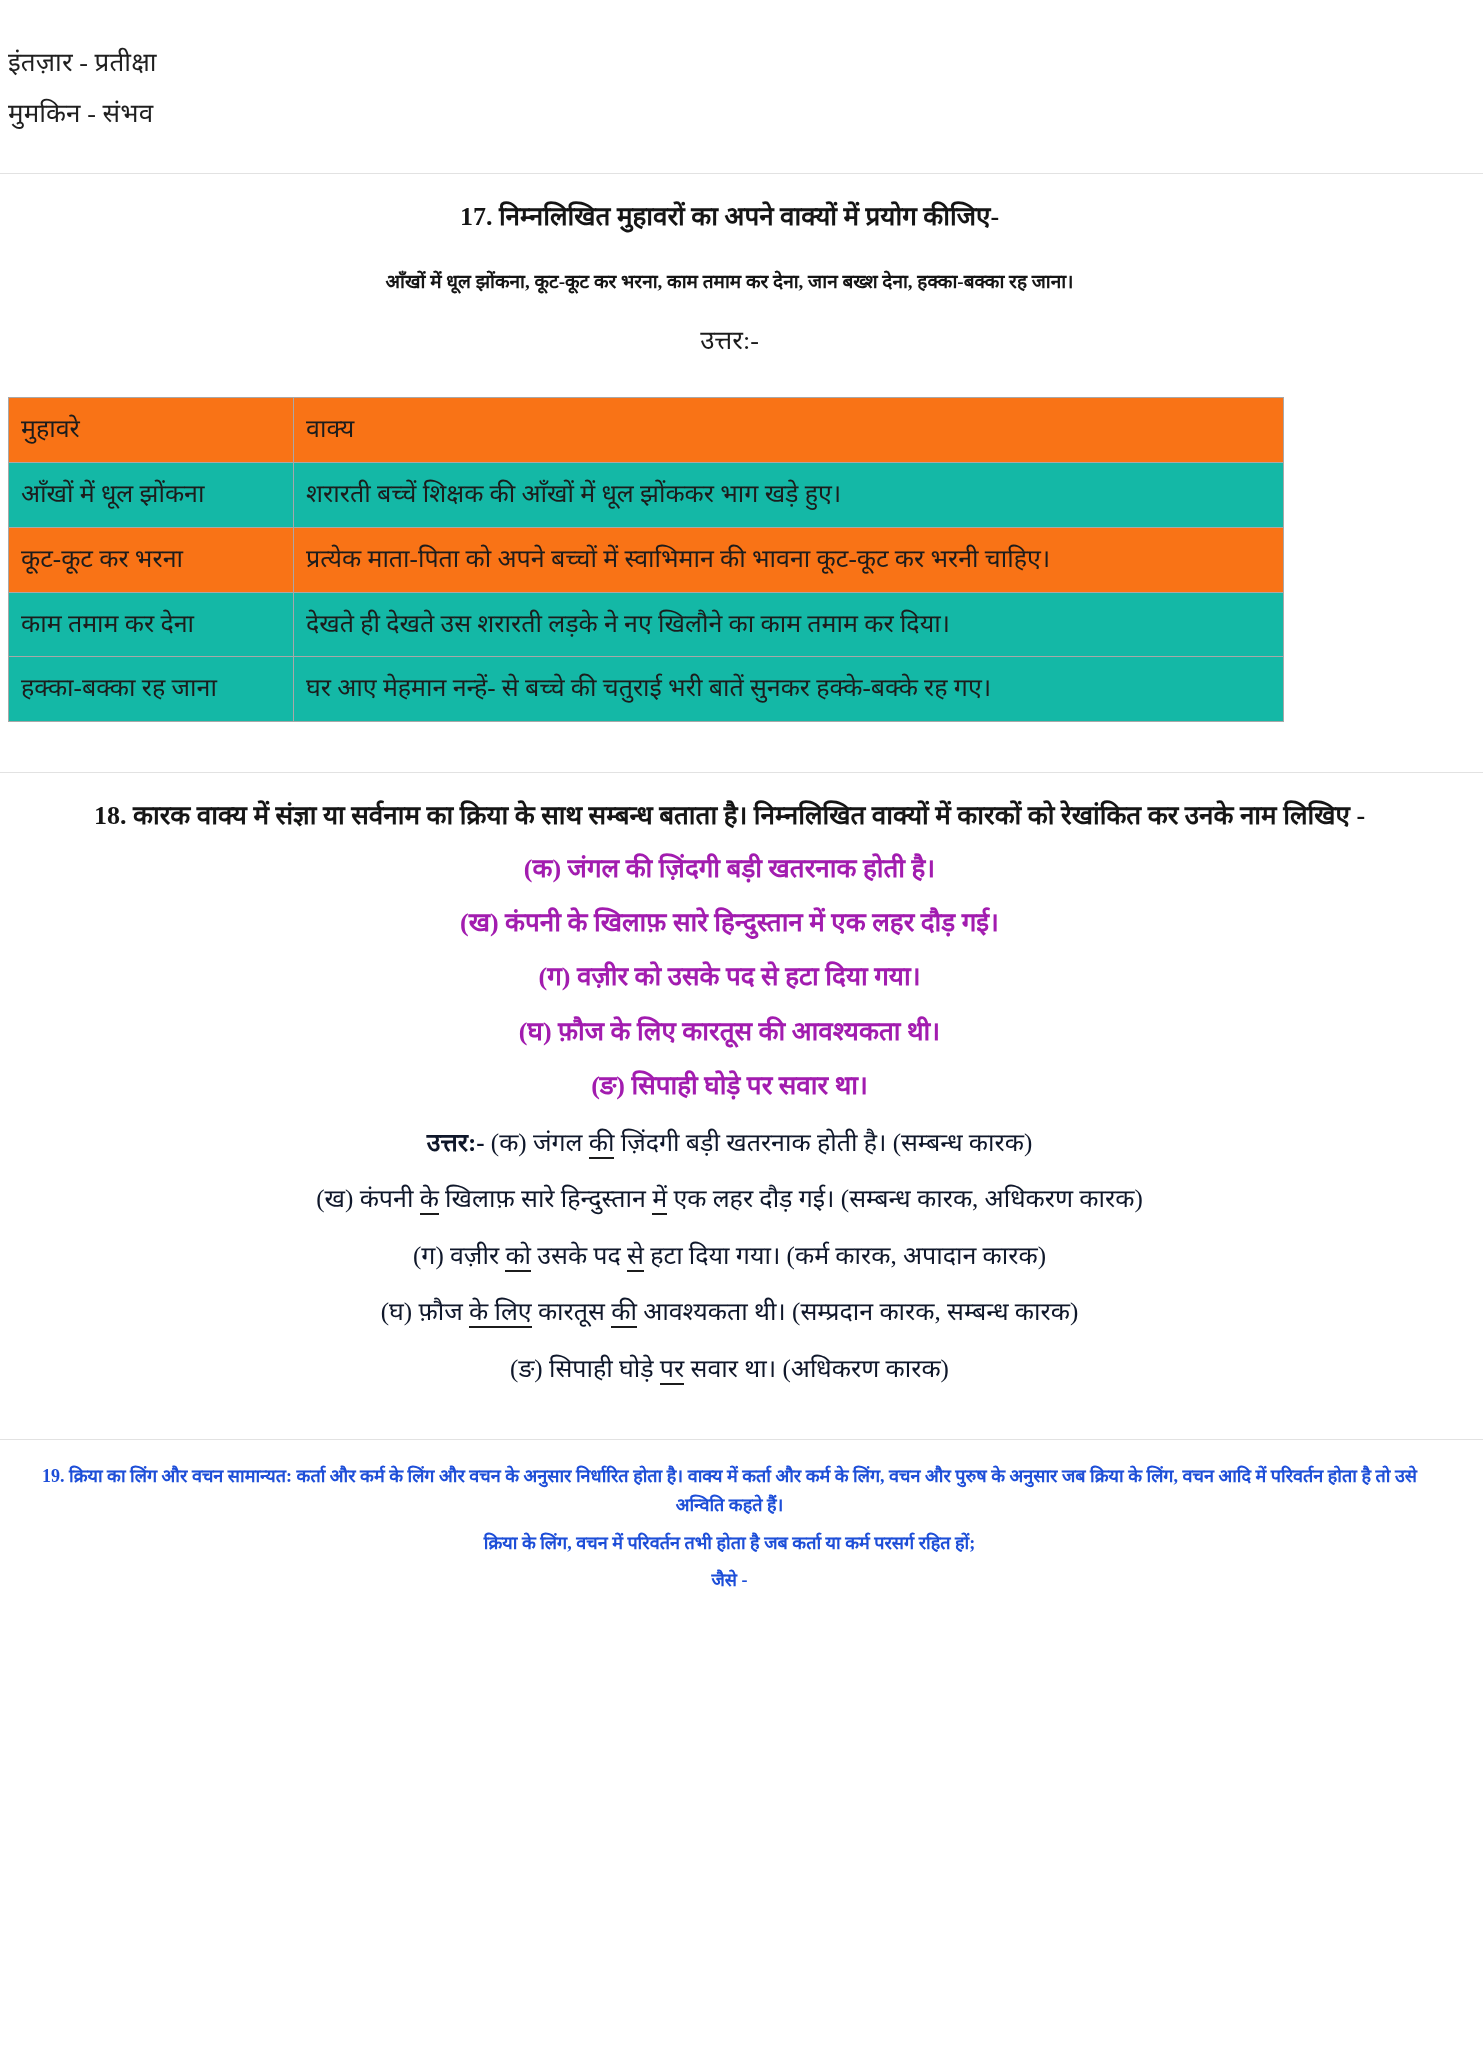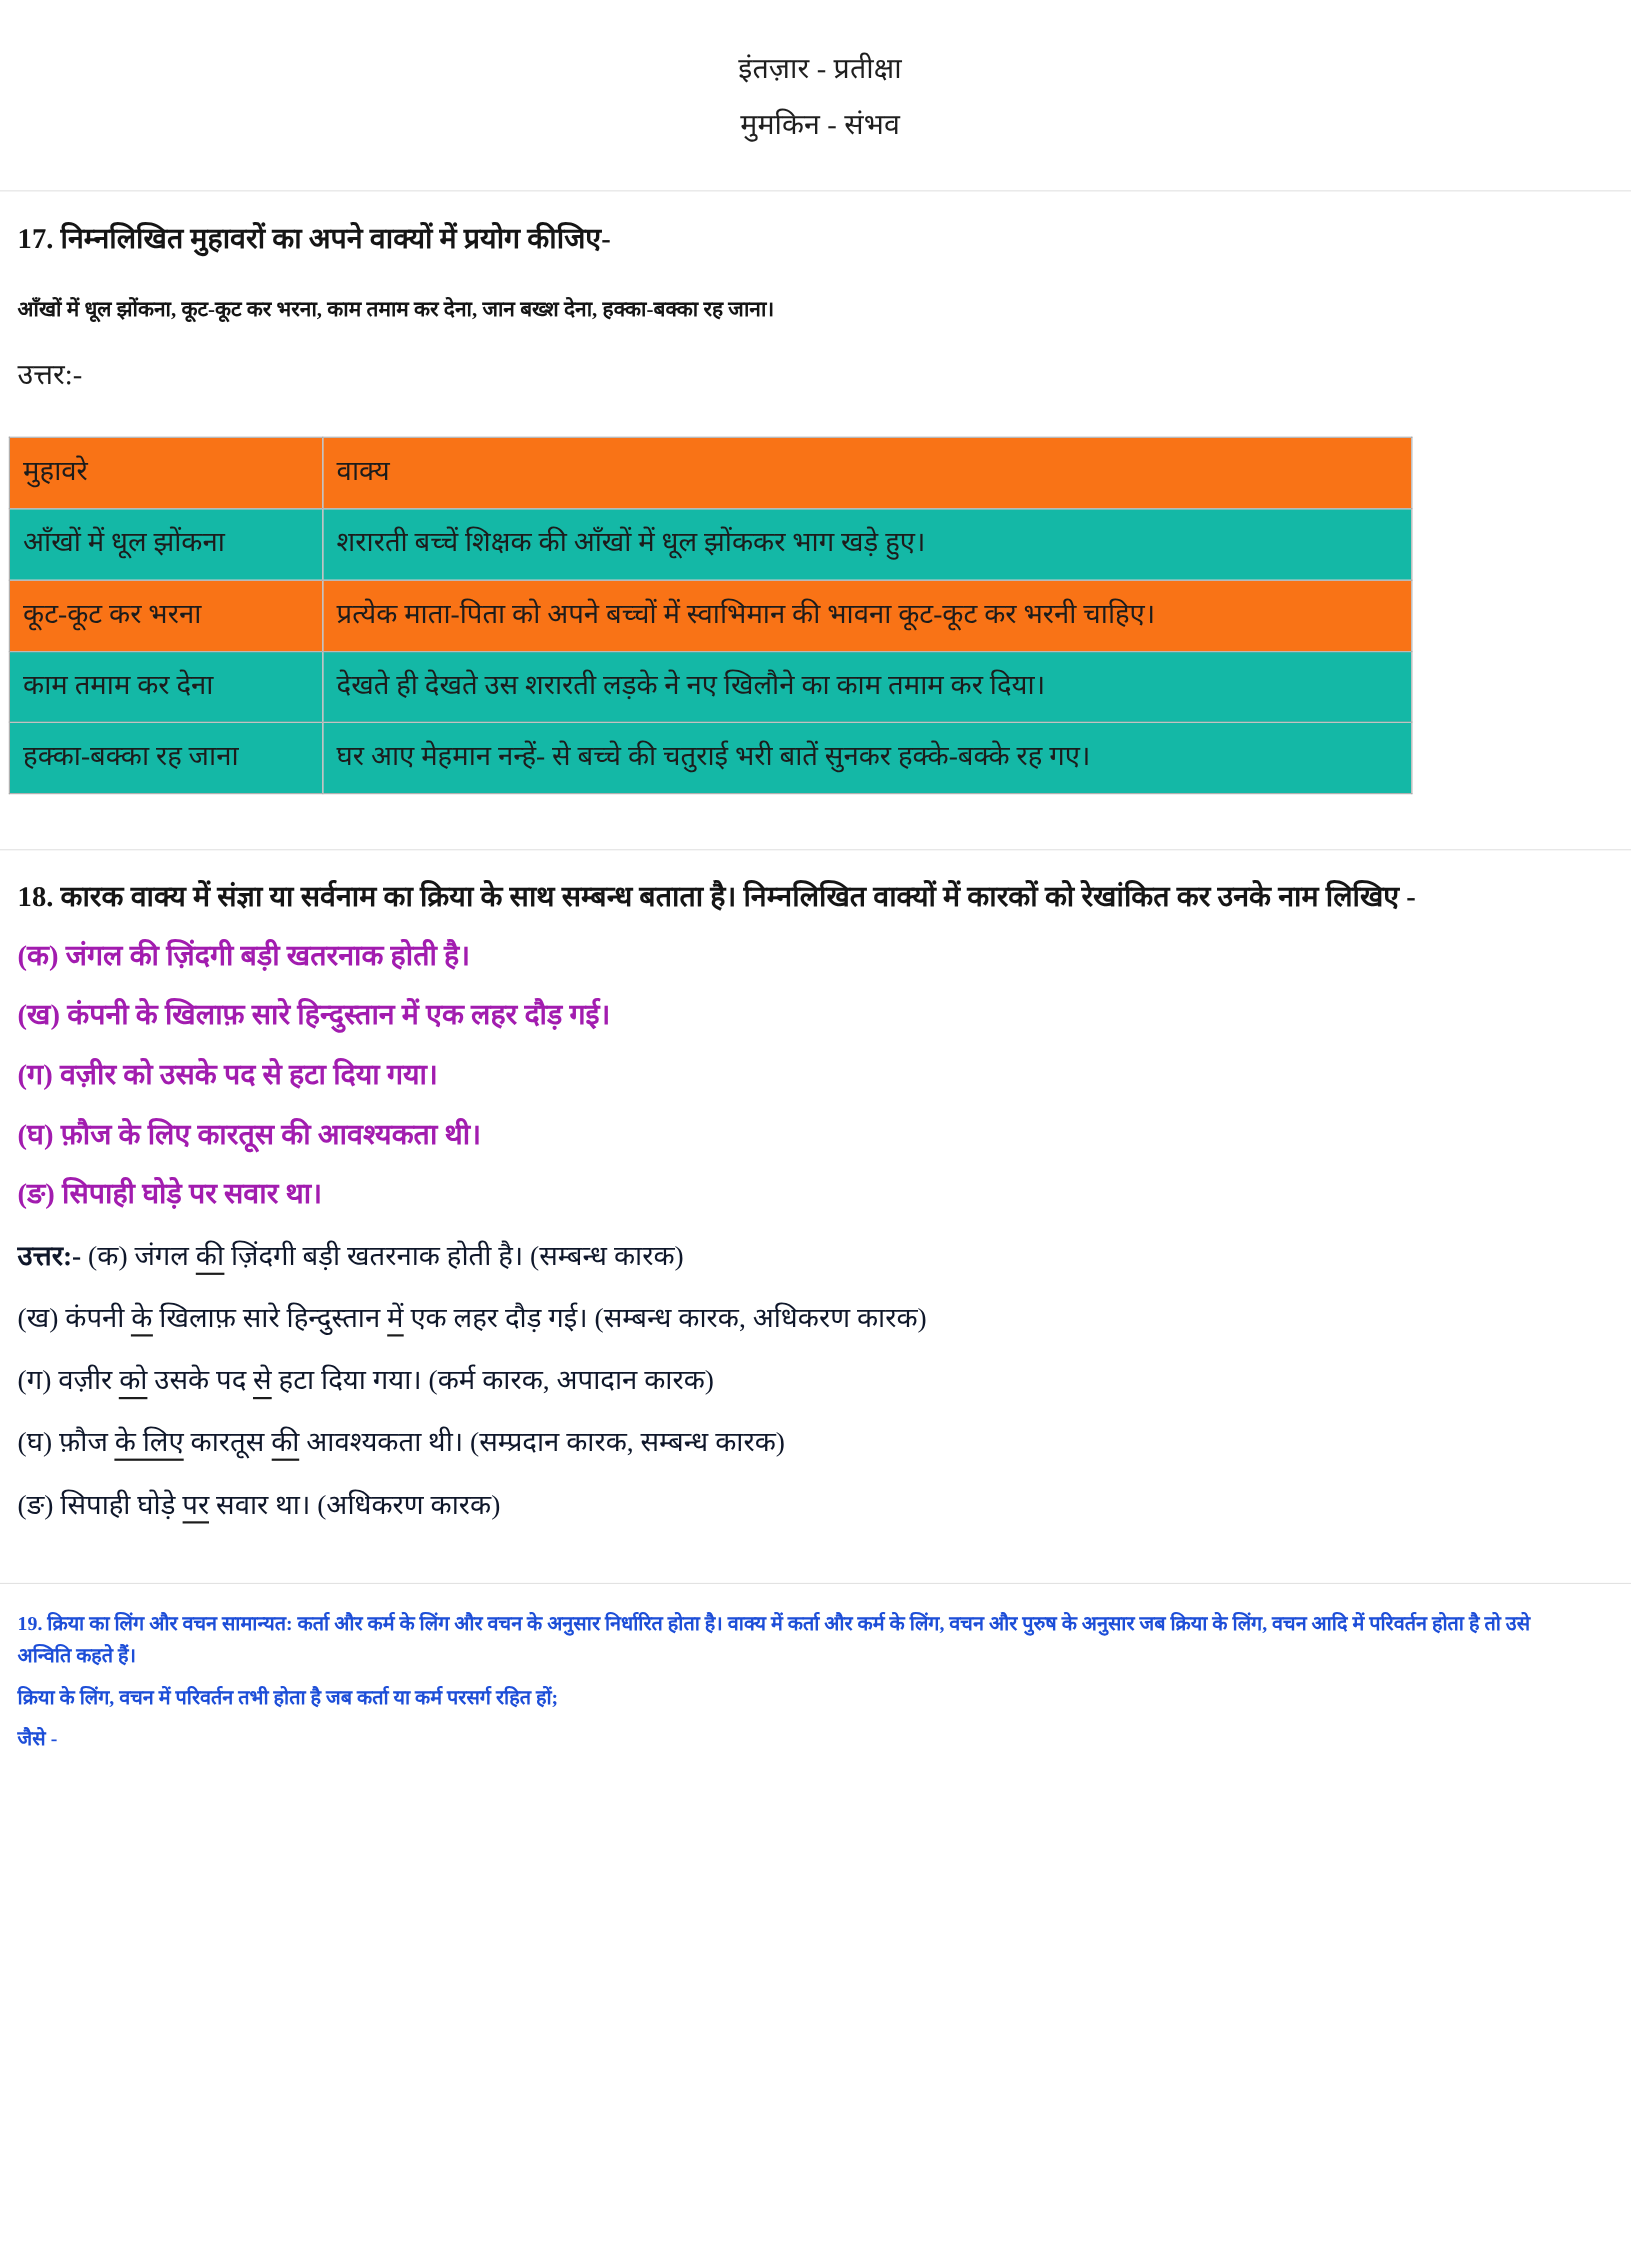--- a/index.html
+++ b/index.html
@@ -29,35 +29,35 @@
   
   .vocab-block {
     padding: 38px 0 18px 8px;
   }
   .vocab-line {
     font-size: 26px;
     line-height: 1.95;
     color: #1f1f1f;
     font-weight: 400;
     letter-spacing: .1px;
-    text-align: center;
   }
   
   .section-rule {
     border: 0;
     border-top: 1px solid #e2e2e2;
     margin: 16px 0 0 0;
     height: 0;
   }
   .section-gap {
     height: 34px;
   }
   
   .q-block {
     padding: 0 0 0 8px;
+    text-align: center;
   }
   .q-heading {
     font-size: 26px;
     font-weight: 700;
     line-height: 1.58;
     margin: 22px 0 0 0;
     color: #151515;
   }
   .q-idioms {
     font-size: 19px;

